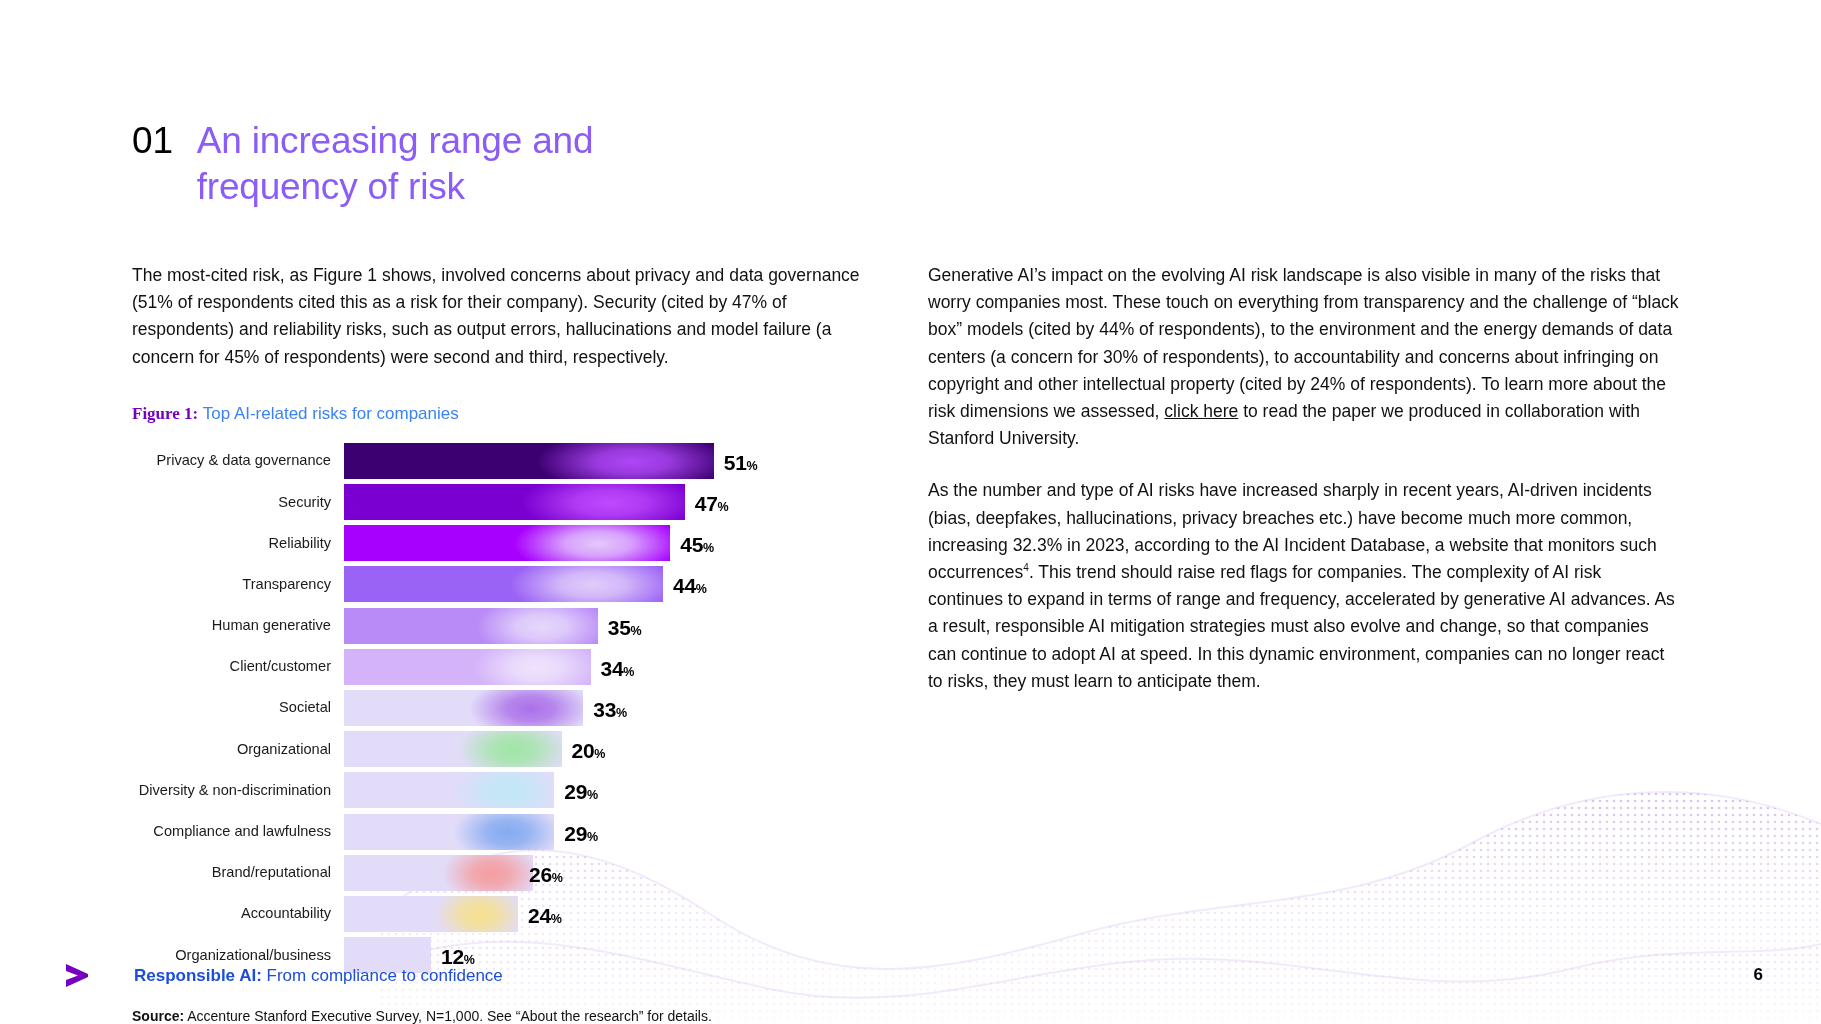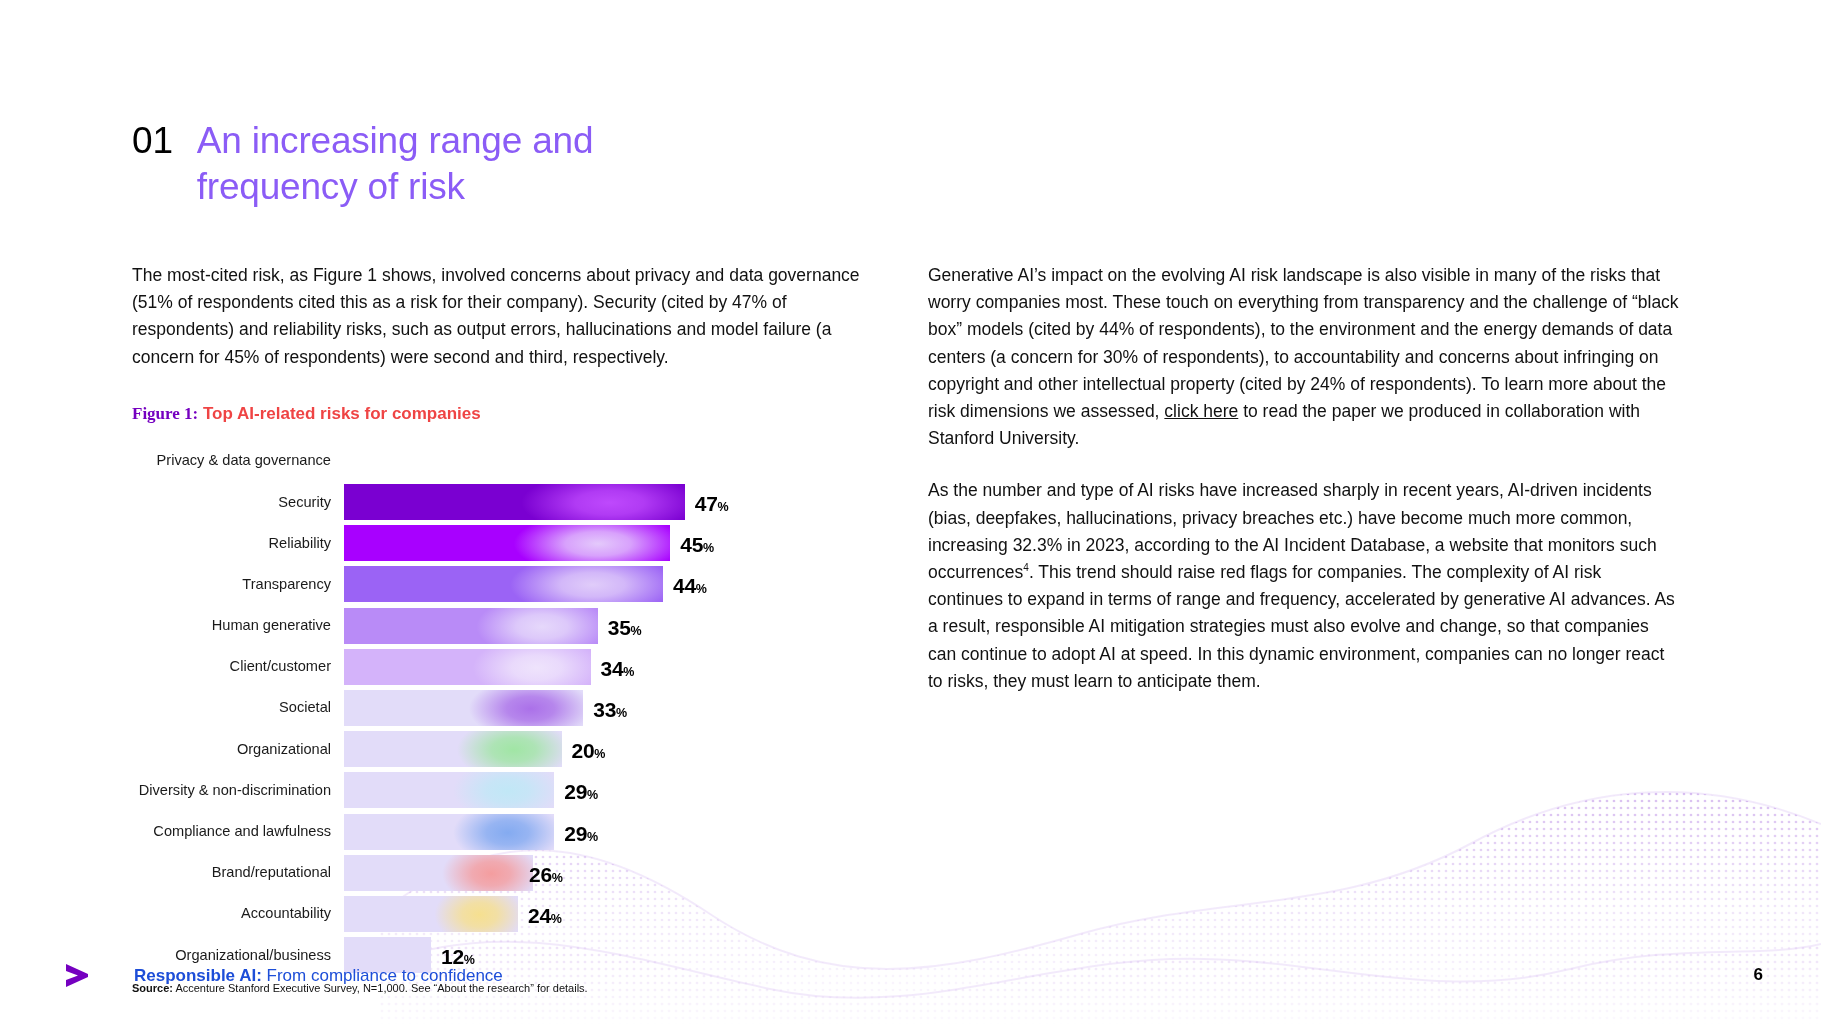--- a/index.html
+++ b/index.html
@@ -83,22 +83,22 @@
     font-size: 17px;
     color: #A100FF;
     line-height: 22px;
   }
   .fig-title .fig-label {
     font-family: "Liberation Serif", serif;
     font-weight: 700;
     color: #7500C0;
   }
   .fig-title .fig-name {
-    font-weight: 700;
-    color: #ef4444;
+    font-weight: 400;
+    color: #3b82f6;
   }
 
   .chart {
     margin-top: 18px;
     position: relative;
     width: 740px;
   }
   .chart-row {
     display: flex;
     align-items: center;
@@ -143,22 +143,22 @@
     white-space: nowrap;
     letter-spacing: -0.3px;
   }
   .value .pct {
     font-size: 12.5px;
     font-weight: 700;
     vertical-align: baseline;
   }
 
   .source {
-    margin-top: 8px;
-    font-size: 11px;
+    margin-top: 36px;
+    font-size: 14px;
     color: #111111;
     line-height: 15px;
   }
   .source b { font-weight: 700; }
 
   
   .footer {
     position: absolute;
     left: 0; bottom: 0;
     width: 1821px; height: 86px;
@@ -234,20 +234,26 @@
   <div class="col-left">
     <p class="body-text">The most-cited risk, as Figure 1 shows, involved concerns about privacy and data governance (51% of respondents cited this as a risk for their company). Security (cited by 47% of respondents) and reliability risks, such as output errors, hallucinations and model failure (a concern for 45% of respondents) were second and third, respectively.</p>
 
     <div class="fig-title">
       <span class="fig-label">Figure 1:</span><span class="fig-name"> Top AI-related risks for companies</span>
     </div>
 
     <div class="chart" id="chart">
         <div class="chart-row">
           <div class="cat-label">Privacy &amp; data governance</div>
+          <div class="bar-wrap">
+            <div class="bar" style="width: 369.75px; background: rgb(61, 0, 113);">
+              <div class="bar-accent" style="background: radial-gradient(62% 120% at 62% 52%, rgb(181, 75, 255) 0%, rgba(181, 75, 255, 0.8) 28%, transparent 72%);"></div>
+            </div>
+            <div class="value" style="left: 379.75px;"><span>51</span><span class="pct">%</span></div>
+          </div>
         </div>
         <div class="chart-row">
           <div class="cat-label">Security</div>
           <div class="bar-wrap">
             <div class="bar" style="width: 340.75px; background: rgb(122, 0, 209);">
               <div class="bar-accent" style="background: radial-gradient(62% 120% at 62% 52%, rgb(194, 77, 255) 0%, rgba(194, 77, 255, 0.8) 28%, transparent 72%);"></div>
             </div>
             <div class="value" style="left: 350.75px;"><span>47</span><span class="pct">%</span></div>
           </div>
         </div>

